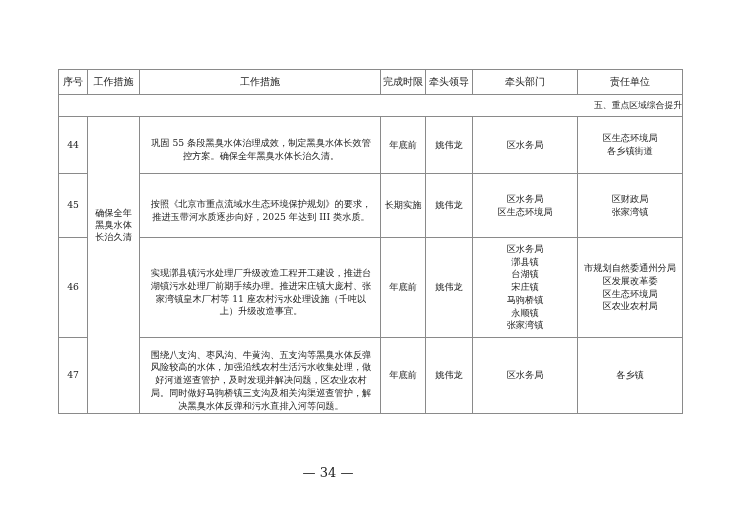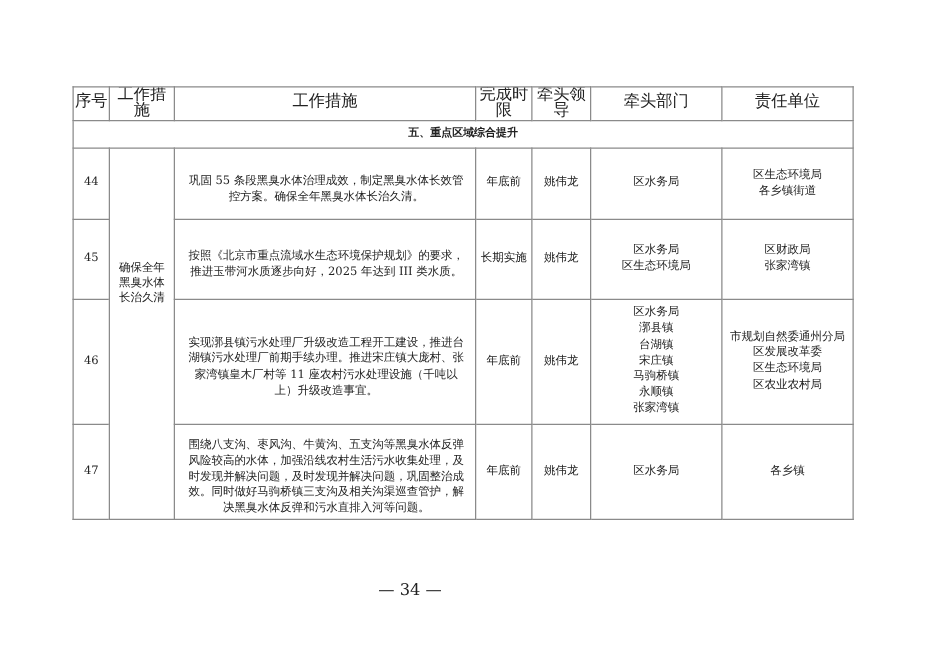--- a/index.html
+++ b/index.html
@@ -7,22 +7,22 @@
          font-family: "DejaVu Serif", "Liberation Serif", serif; color:#222; }
   .page-table {
     position:absolute; left:58px; top:69px; width:624px;
     border-collapse:collapse; table-layout:fixed;
     font-size:9.2px; line-height:12.8px;
   }
   .page-table td, .page-table th {
     border:1px solid #8a8a8a; padding:0; text-align:center; vertical-align:middle;
     font-weight:normal; overflow:hidden;
   }
-  .page-table th { font-family:"DejaVu Sans", "Liberation Sans", sans-serif; font-size:13px; color:#222; height:24px; }
-  .section-row td { height:21px; font-family:"DejaVu Sans","Liberation Sans",sans-serif; font-size:8.8px; font-weight:bold; }
+  .page-table th { font-family:"DejaVu Sans", "Liberation Sans", sans-serif; font-size:10px; color:#222; height:24px; }
+  .section-row td { height:21px; font-family:"DejaVu Sans","Liberation Sans",sans-serif; font-size:8.8px; font-weight:normal;text-align:right; }
   td.measure { text-align:center; padding:10px 6px 0 8px; }
   td.task { vertical-align:middle; padding:0 4px; line-height:12px; }
   .task-inner { position:relative; top:-40px; }
   .line { display:block; }
   .page-num { position:absolute; left:0; width:656px; top:465px; text-align:center;
               font-family:"DejaVu Serif","Liberation Serif",serif; font-size:13px; color:#222; }
 </style>
 </head>
 <body>
 
@@ -101,21 +101,21 @@
       <td>
         <span class="line">市规划自然委通州分局</span>
         <span class="line">区发展改革委</span>
         <span class="line">区生态环境局</span>
         <span class="line">区农业农村局</span>
       </td>
     </tr>
 
     <tr style="height:76px">
       <td>47</td>
-      <td class="measure">围绕八支沟、枣风沟、牛黄沟、五支沟等黑臭水体反弹风险较高的水体，加强沿线农村生活污水收集处理，及时发现并解决问题，及时发现并解决问题，巩固整治成效。同时做好马驹桥镇三支沟及相关沟渠巡查管护，解决黑臭水体反弹和污水直排入河等问题。</td>
+      <td class="measure">围绕八支沟、枣风沟、牛黄沟、五支沟等黑臭水体反弹风险较高的水体，加强沿线农村生活污水收集处理，做好河道巡查管护，及时发现并解决问题，区农业农村局。同时做好马驹桥镇三支沟及相关沟渠巡查管护，解决黑臭水体反弹和污水直排入河等问题。</td>
       <td>年底前</td>
       <td>姚伟龙</td>
       <td>
         <span class="line">区水务局</span>
       </td>
       <td>
         <span class="line">各乡镇</span>
       </td>
     </tr>
   </tbody>

